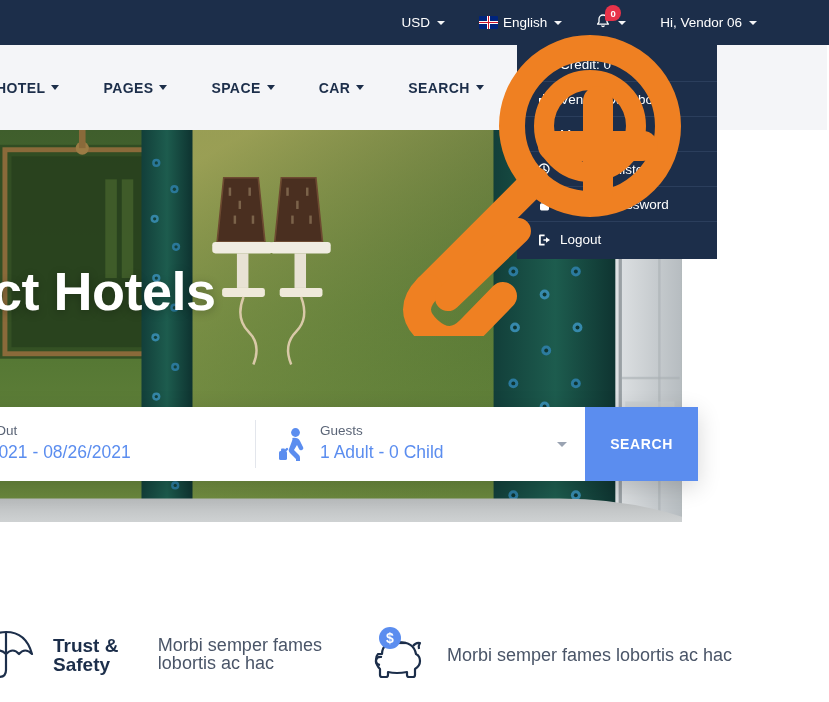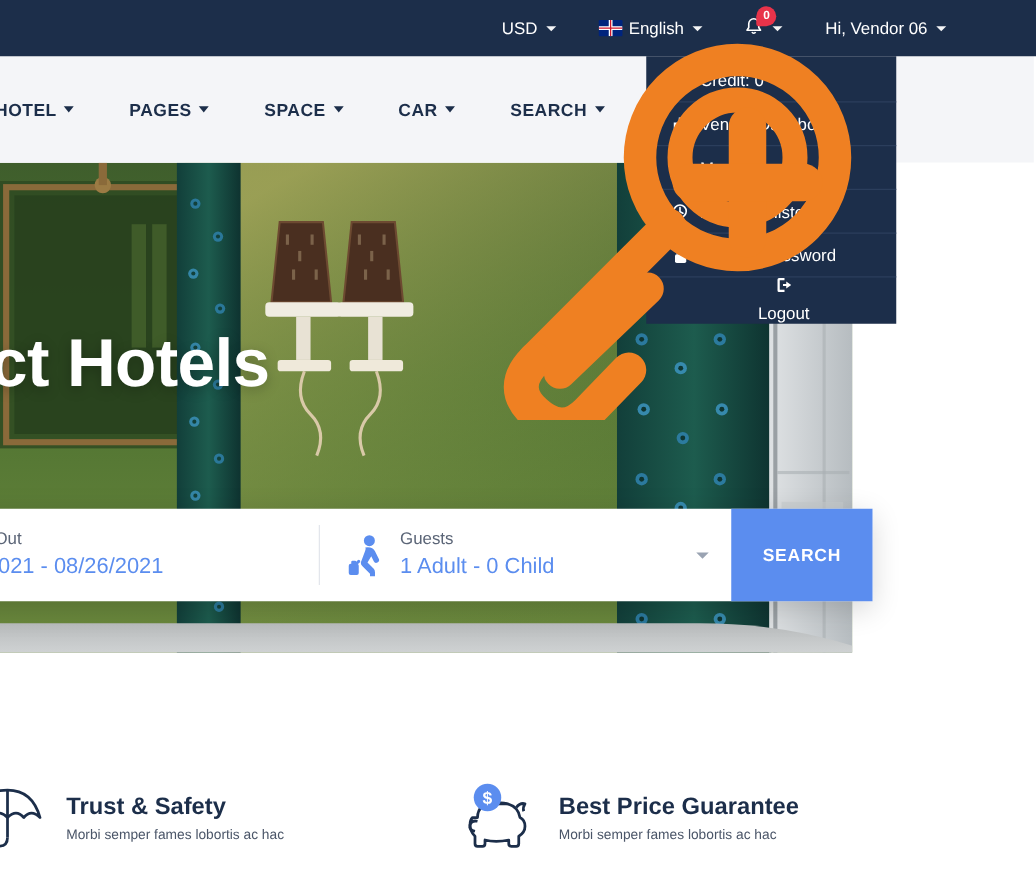--- a/index.html
+++ b/index.html
@@ -52,21 +52,21 @@
     background: #1c2e4a; z-index: 28;
     padding: 2px 0;
   }
   .dd-item {
     display:flex; align-items:center; gap:9px;
     height: 35px; padding: 0 0 0 20px;
     color: #ffffff; font-size: 13.5px;
     border-bottom: 1px solid #2b3e5c;
     white-space: nowrap;
   }
-  .dd-item:last-child { border-bottom: none; flex-direction: column; }
+  .dd-item:last-child { border-bottom: none; }
   .dd-ico { width: 14px; font-size: 12.5px; display:inline-flex;
             align-items:center; justify-content:center; flex:none; }
 
   
   .mainnav {
     position: absolute; left: 0; top: 45px; width: 827px; height: 85px;
     background: #f4f5f8; z-index: 20;
     display: flex; align-items: center;
   }
   .nav-inner { display:flex; align-items:center; padding-left: 0; }
@@ -126,23 +126,23 @@
 
   
   .features {
     position: absolute; left: 0; top: 607px; width: 829px; height: 95px;
     background: #ffffff; display: flex; align-items: center; z-index: 10;
   }
   .feat { display:flex; align-items:center; gap: 17px; }
   .feat-1 { margin-left: -26px; width: 400px; }
   .feat-2 { margin-left: -6px; }
   .feat-ico { width: 62px; height: 62px; flex:none; position:relative; }
-  .feat-txt { display:flex; flex-direction:column; gap: 8px; }
+  .feat-txt { display:flex; flex-direction:row; gap: 8px; }
   .feat-title { font-size: 19px; font-weight: 700; color: #1c2e4a; line-height:1; }
-  .feat-sub { font-size: 11px; color: #4a5568; line-height:1; }
+  .feat-sub { font-size: 18px; color: #4a5568; line-height:1; }
 
   
   .cursor-overlay {
     position: absolute; left: 398px; top: 26px;
     width: 320px; height: 310px; z-index: 50; pointer-events:none;
   }
 </style>
 </head>
 <body>
 
@@ -349,21 +349,20 @@
           <path d="M14 30 q0-12 16-12 q16 0 18 12 q4 2 4 7 q0 5-5 8 l0 6 q0 2-2 2 l-4 0 q-2 0-2-2 l0-3
                    q-5 1-10 1 q-5 0-9-1 l0 3 q0 2-2 2 l-4 0 q-2 0-2-2 l0-6 q-4-4-4-9 q0-4 2-6 z" fill="none" stroke="#1c2e4a" stroke-width="2.2" stroke-linejoin="round"></path>
           <path d="M45 22 q3-4 7-3 q-2 3-1 6" fill="none" stroke="#1c2e4a" stroke-width="2.2" stroke-linejoin="round"></path>
           <path d="M14 33 q-5-1-6 3 q-1 4 4 5" fill="none" stroke="#1c2e4a" stroke-width="2.2" stroke-linejoin="round"></path>
           <path d="M24 19 h14" stroke="#1c2e4a" stroke-width="2.2"></path>
           <circle cx="22" cy="14" r="11" fill="#5b8def"></circle>
           <text x="22" y="19" text-anchor="middle" font-family="Liberation Sans, sans-serif" font-size="14" font-weight="700" fill="#ffffff">$</text>
         </svg>
       </span>
       <div class="feat-txt">
-        <span class="feat-title">Best Price Guarantee</span>
         <span class="feat-sub">Morbi semper fames lobortis ac hac</span>
       </div>
     </div>
   </div>
 
   <div class="mainnav">
     <div class="nav-inner">
       <div class="nav-item">
         <span>HOTEL</span>
         <span class="caret-d"></span>

